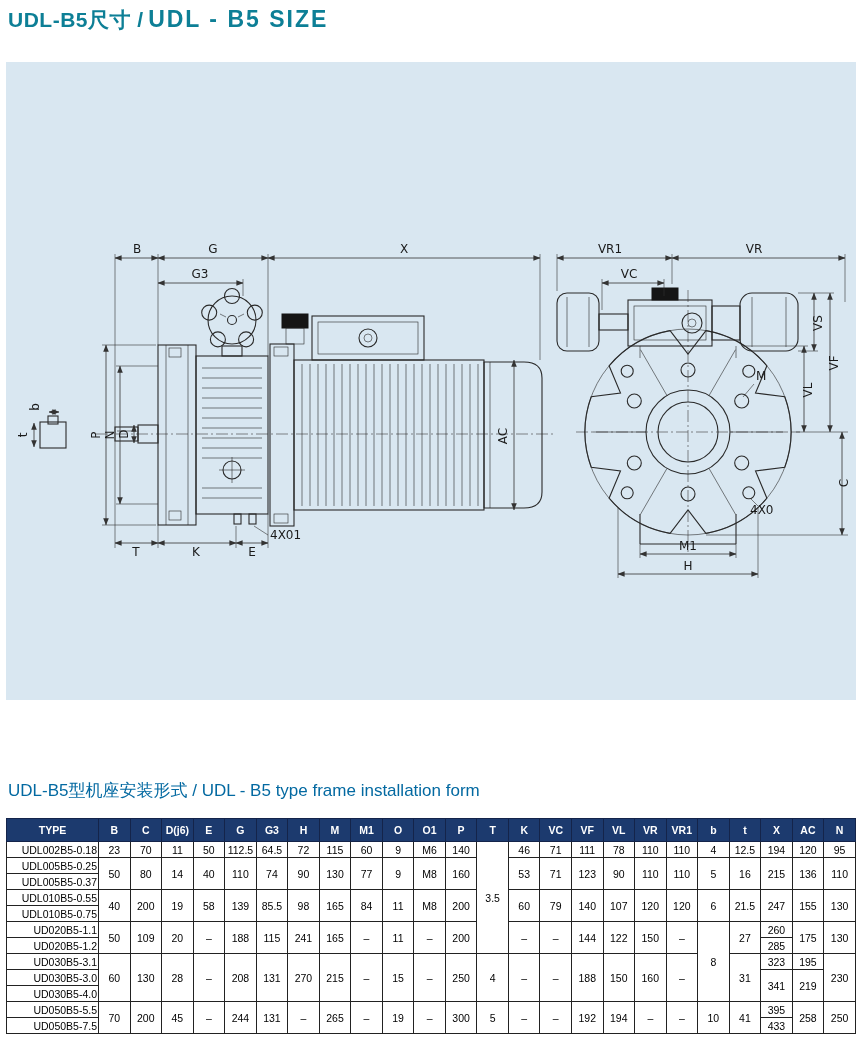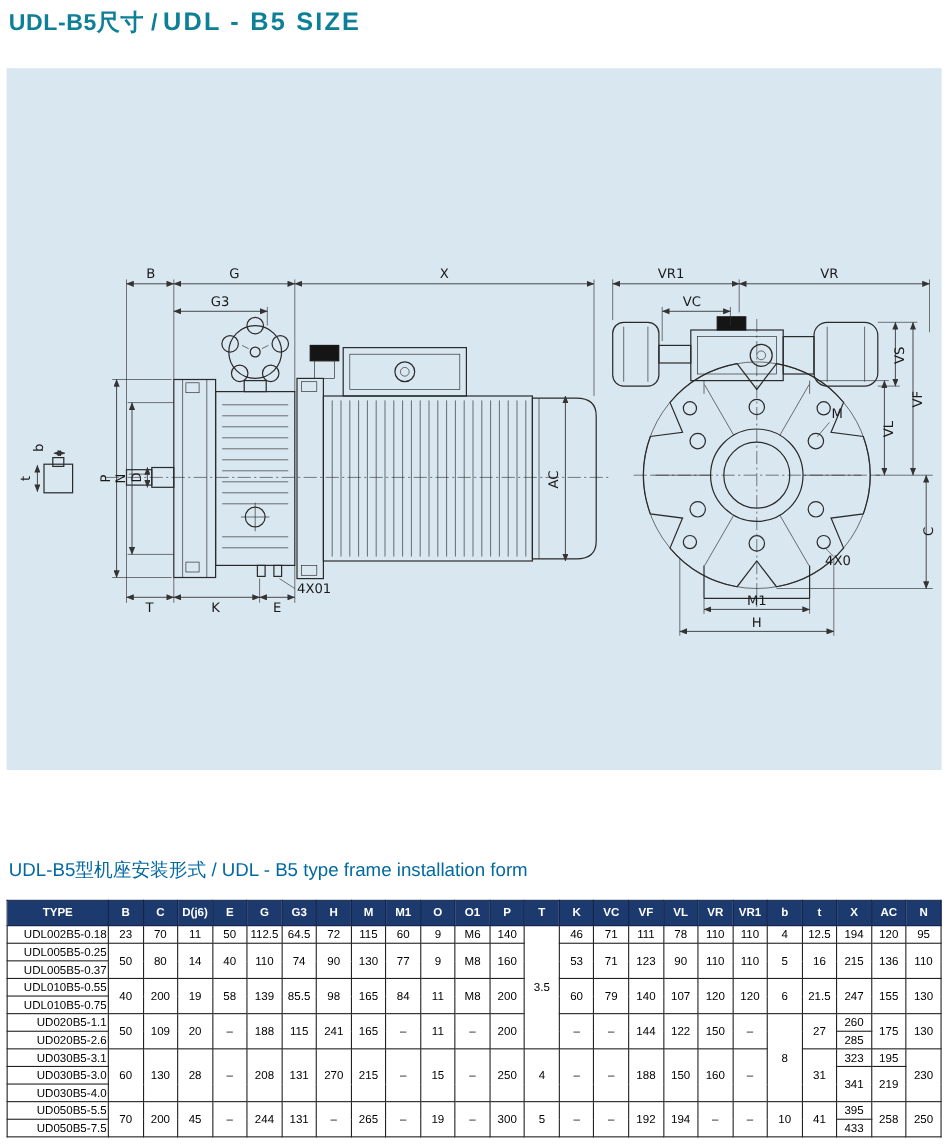--- a/index.html
+++ b/index.html
@@ -449,21 +449,21 @@
             <td rowspan="2">122</td>
             <td rowspan="2">150</td>
             <td rowspan="2">–</td>
             <td rowspan="5">8</td>
             <td rowspan="2">27</td>
             <td>260</td>
             <td rowspan="2">175</td>
             <td rowspan="2">130</td>
           </tr>
           <tr>
-            <td class="type-cell">UD020B5-2.6</td>
+            <td class="type-cell">UD020B5-1.2</td>
             <td>285</td>
           </tr>
           <tr>
             <td class="type-cell">UD030B5-3.1</td>
             <td rowspan="3">60</td>
             <td rowspan="3">130</td>
             <td rowspan="3">28</td>
             <td rowspan="3">–</td>
             <td rowspan="3">208</td>
             <td rowspan="3">131</td>

